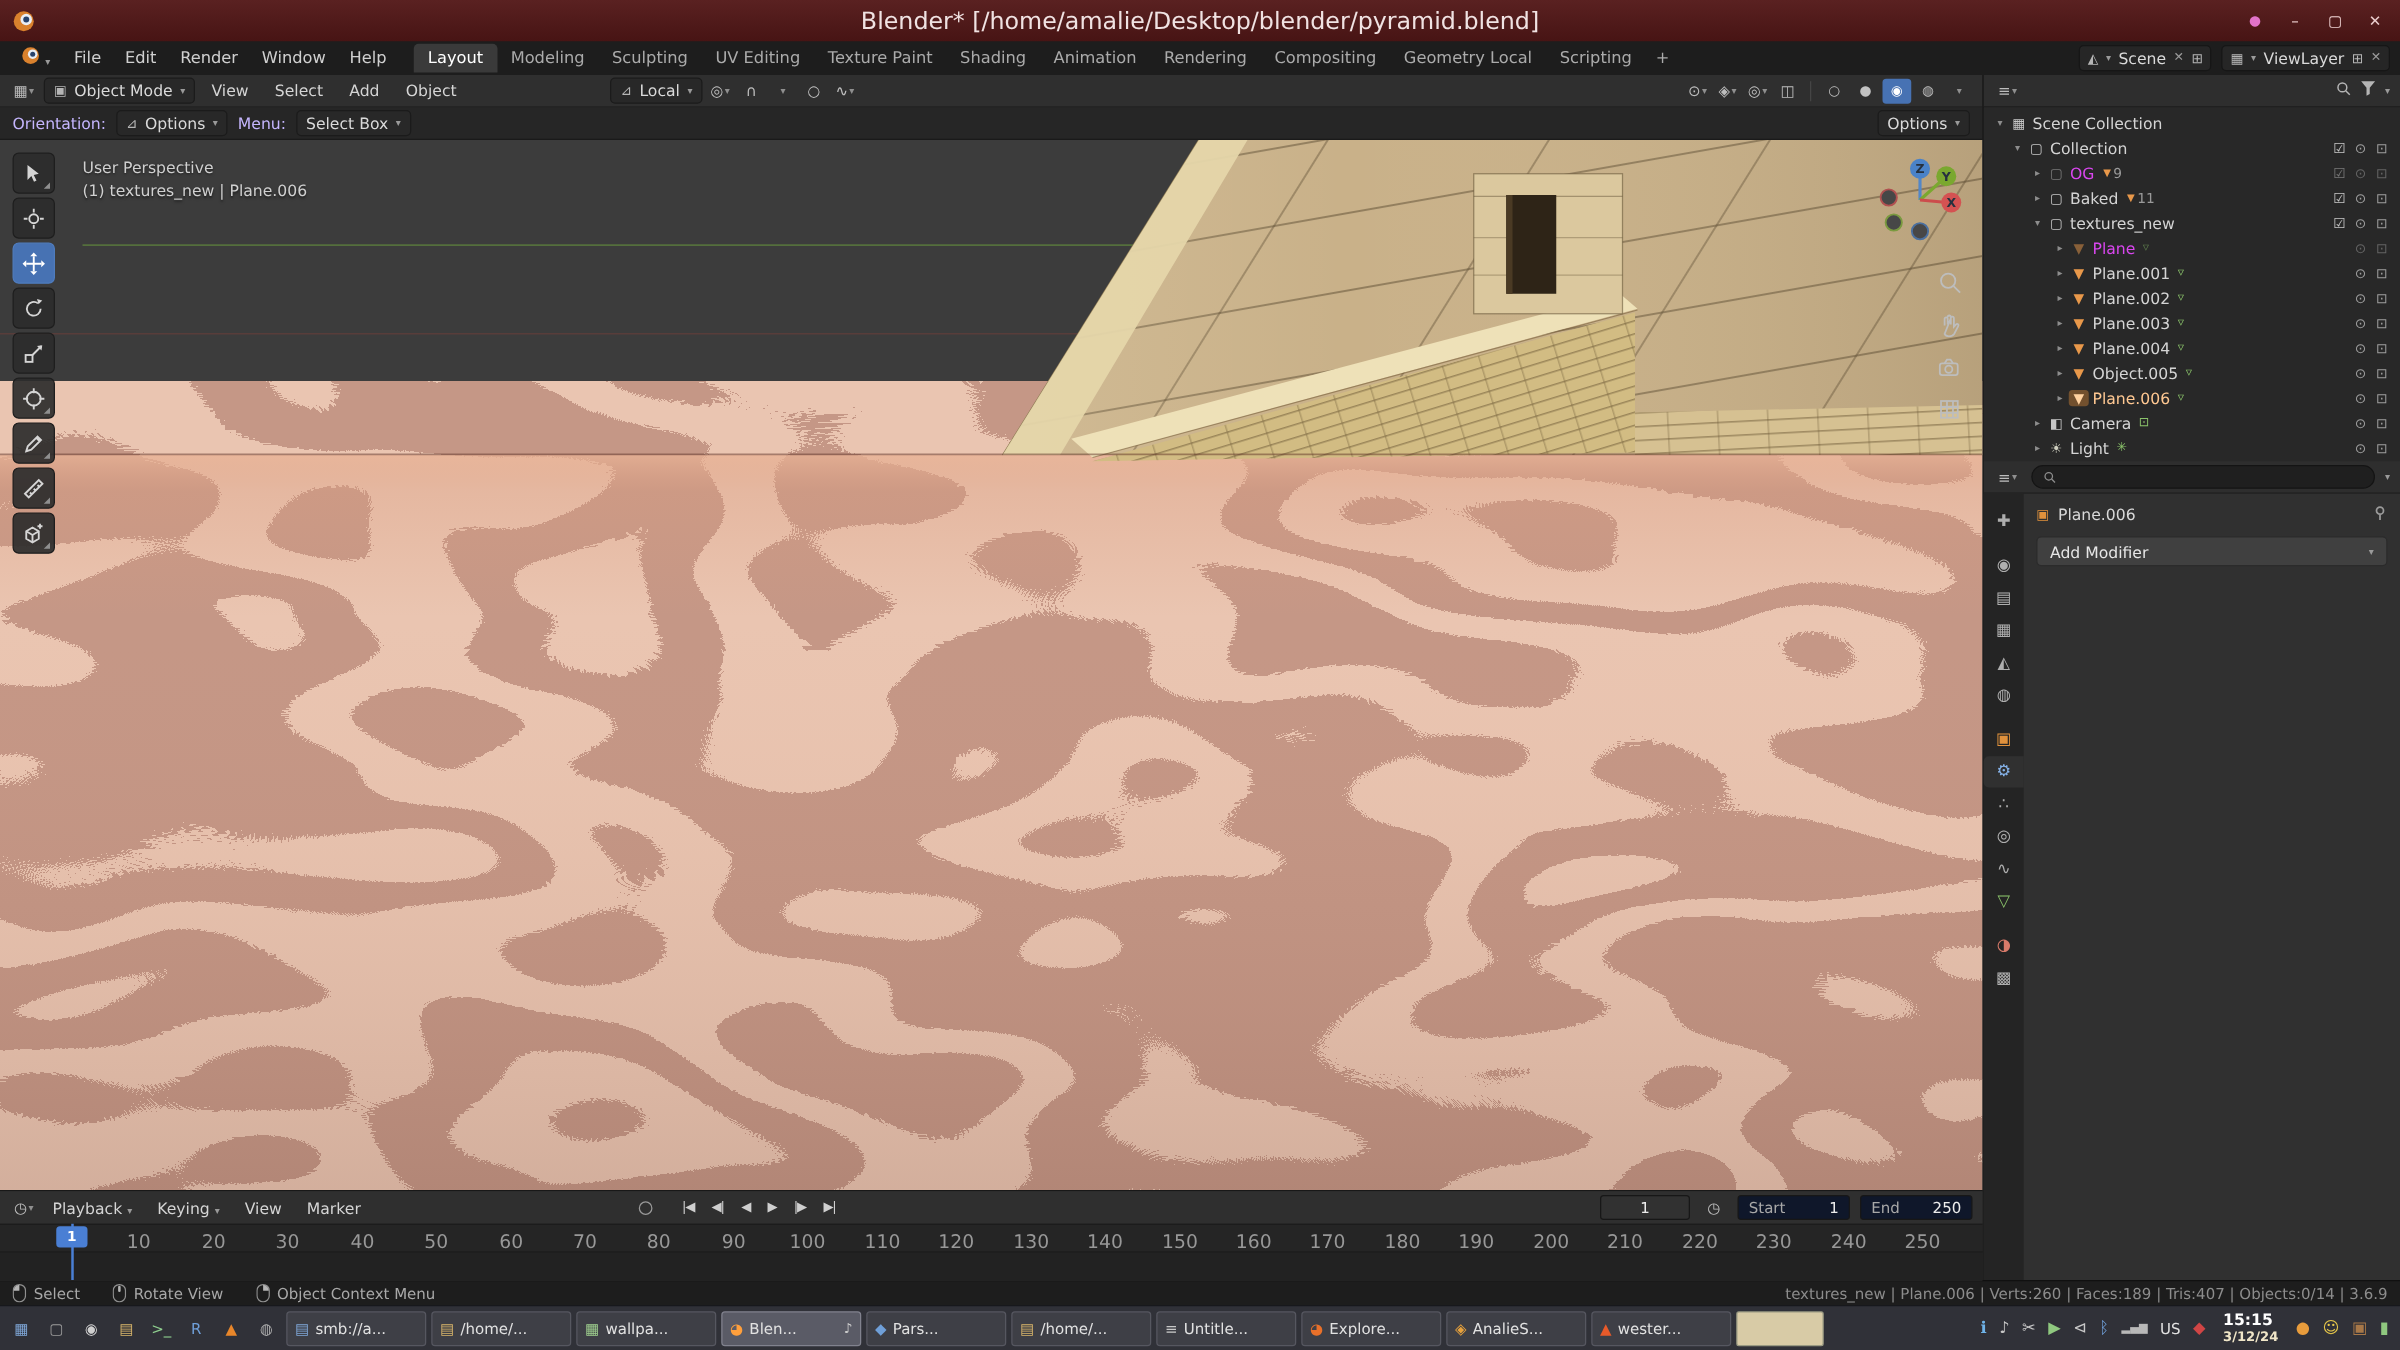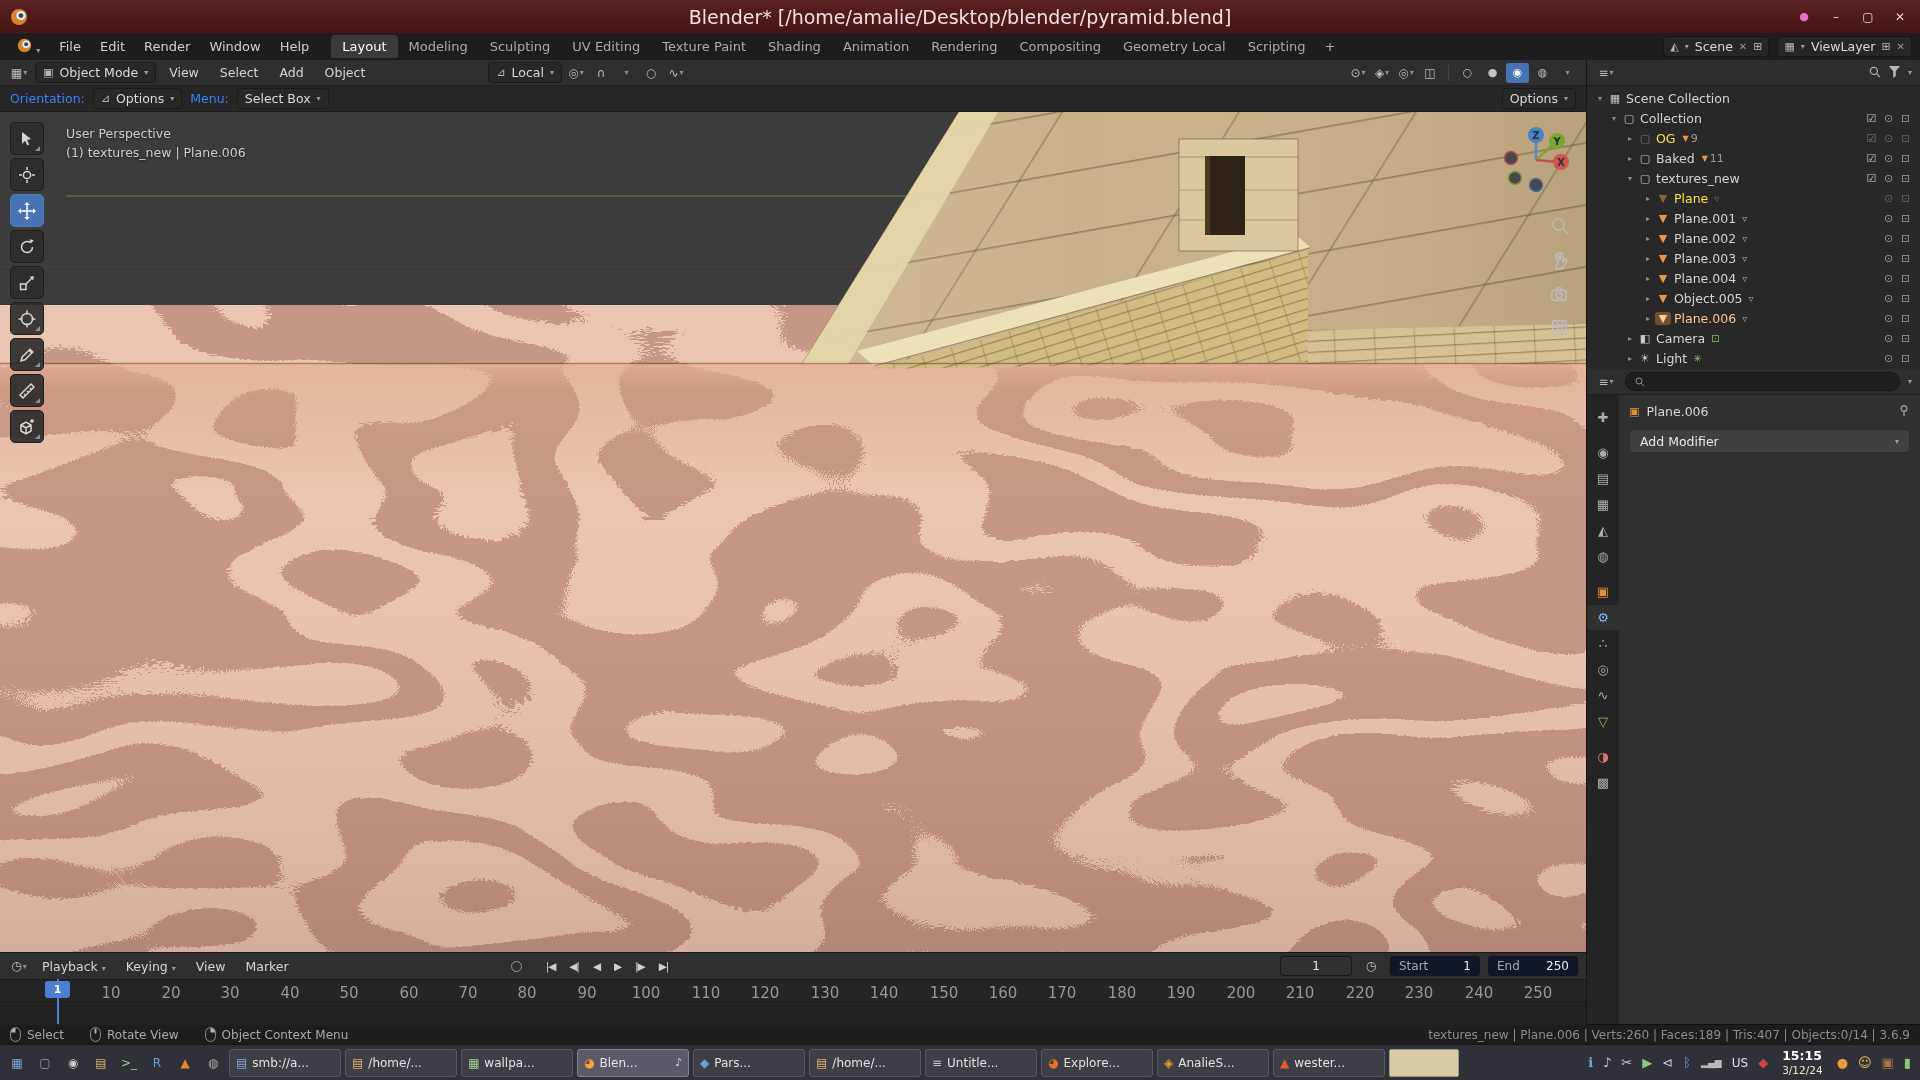--- a/index.html
+++ b/index.html
@@ -37,21 +37,21 @@
 .ib{width:22px;height:21px;display:flex;align-items:center;justify-content:center;color:#bdbdbd;font-size:12px}
 .ib small{font-size:8px;color:#8f8f8f;margin-left:1px}
 .caret{font-size:8px;color:#9a9a9a}
 .hdr-center{display:flex;align-items:center;gap:3px;margin-left:110px}
 .hdr-right{margin-left:auto;display:flex;align-items:center;gap:2px}
 .shade{width:23px;height:20px;display:flex;align-items:center;justify-content:center;color:#c2c2c2;font-size:11px;border-radius:3px}
 .shade.active{background:#4772b3;color:#fff}
 .vsep{width:1px;height:16px;background:#454545;margin:0 5px}
 
 .vp-toolsettings{height:26px;background:#262626;border-bottom:1px solid #1a1a1a;display:flex;align-items:center;gap:8px;padding:0 10px;font-size:12.5px;color:#b5b5b5;flex:none}
-.ts-label{color:#3b82f6}
+.ts-label{color:#c4b5fd}
 .ts-right{margin-left:auto}
 
 
 .viewport{position:relative;height:840px;background:#3c3c3c;overflow:hidden;flex:none}
 .scene-svg{position:absolute;inset:0;display:block}
 .vp-overlay{position:absolute;left:66px;top:12px;color:#d0d0d0;font-size:12.5px;line-height:1.55;text-shadow:0 1px 2px rgba(0,0,0,.55)}
 .tools{position:absolute;left:10px;top:10px;display:flex;flex-direction:column;gap:3px}
 .tool-btn{width:34px;height:33px;background:rgba(44,44,44,.92);border:1px solid #1e1e1e;border-radius:5px;display:flex;align-items:center;justify-content:center;position:relative}
 .tool-btn svg{stroke:#d5d5d5;fill:none;stroke-width:1.5}
 .tool-btn .fills{fill:#d5d5d5;stroke:none}
@@ -93,21 +93,21 @@
 .oicon.coll{color:#c6c6c6}
 .oicon.lamp{color:#cfcfbf}
 .olabel{margin-left:3px;color:#d4d4d4;white-space:nowrap}
 .ocount{margin-left:7px;color:#9a9a9a;font-size:11px;display:flex;align-items:center;gap:2px}
 .cfun{color:#e8984a;font-size:8px}
 .odata{margin-left:6px;font-size:10px;color:#8ac26a}
 .odata.camdata{color:#8ac26a}
 .otoggles{margin-left:auto;display:flex;align-items:center}
 .tgl{width:17px;text-align:center;font-size:11px;color:#9d9d9d}
 .tgl.chk{color:#c8c8c8}
-.o-row.dim .olabel{color:#fde047}
+.o-row.dim .olabel{color:#d946ef}
 .o-row.dim .oicon,.o-row.dim .odata,.o-row.dim .tgl{opacity:.5}
 .o-row.active-obj .oicon.mesh{background:rgba(237,148,57,.38);color:#ffd2a0}
 .o-row.active-obj .olabel{color:#ffc globe}
 .o-row.active-obj .olabel{color:#ffc892}
 
 
 .props-header{height:26px;background:#2e2e2e;border-bottom:1px solid #1c1c1c;display:flex;align-items:center;gap:8px;padding:0 8px;flex:none}
 .search{flex:1;height:19px;background:#1f1f1f;border:1px solid #141414;border-radius:10px;display:flex;align-items:center;padding:0 8px;gap:6px}
 .props-body{flex:1;display:flex;background:#303030}
 .props-tabs{width:32px;background:#242424;display:flex;flex-direction:column;align-items:center;padding-top:10px;gap:1px;flex:none}
@@ -133,21 +133,21 @@
 .task{width:112px;height:28px;background:#3e3f46;border:1px solid #565760;border-radius:3px;display:flex;align-items:center;gap:5px;padding:0 6px;font-size:12px;color:#e2e2e2;flex:none}
 .task .t-icon{font-size:12px;flex:none}
 .task-label{overflow:hidden;white-space:nowrap;flex:1}
 .task.active{background:#5a5b66;border-color:#81828e}
 .t-audio{font-size:11px;color:#cfcfcf;flex:none}
 .blank-task{width:70px;height:28px;border:1px solid #9a9a82;border-radius:2px;flex:none}
 .tray{margin-left:auto;display:flex;align-items:center;gap:10px;padding-right:4px;font-size:13px}
 .tray-ico{display:flex;align-items:center;justify-content:center}
 .kb{font-size:12px;color:#e2e2e2}
 .clock{color:#fff;font-size:12.5px;line-height:1.15;margin:0 4px;font-weight:bold}
-.clock .date{font-size:10.5px;color:#f0e6c8;font-weight:normal}
+.clock .date{font-size:10.5px;color:#f0e6c8;font-weight:bold}
 </style>
 </head>
 <body>
 
 <div class="screen">
 
   <div class="titlebar">
     <svg width="18" height="18" viewBox="0 0 18 18">
         <circle cx="9" cy="9" r="8" fill="#d9812d"></circle>
         <circle cx="11" cy="7.6" r="4.6" fill="#e9eef5"></circle>

